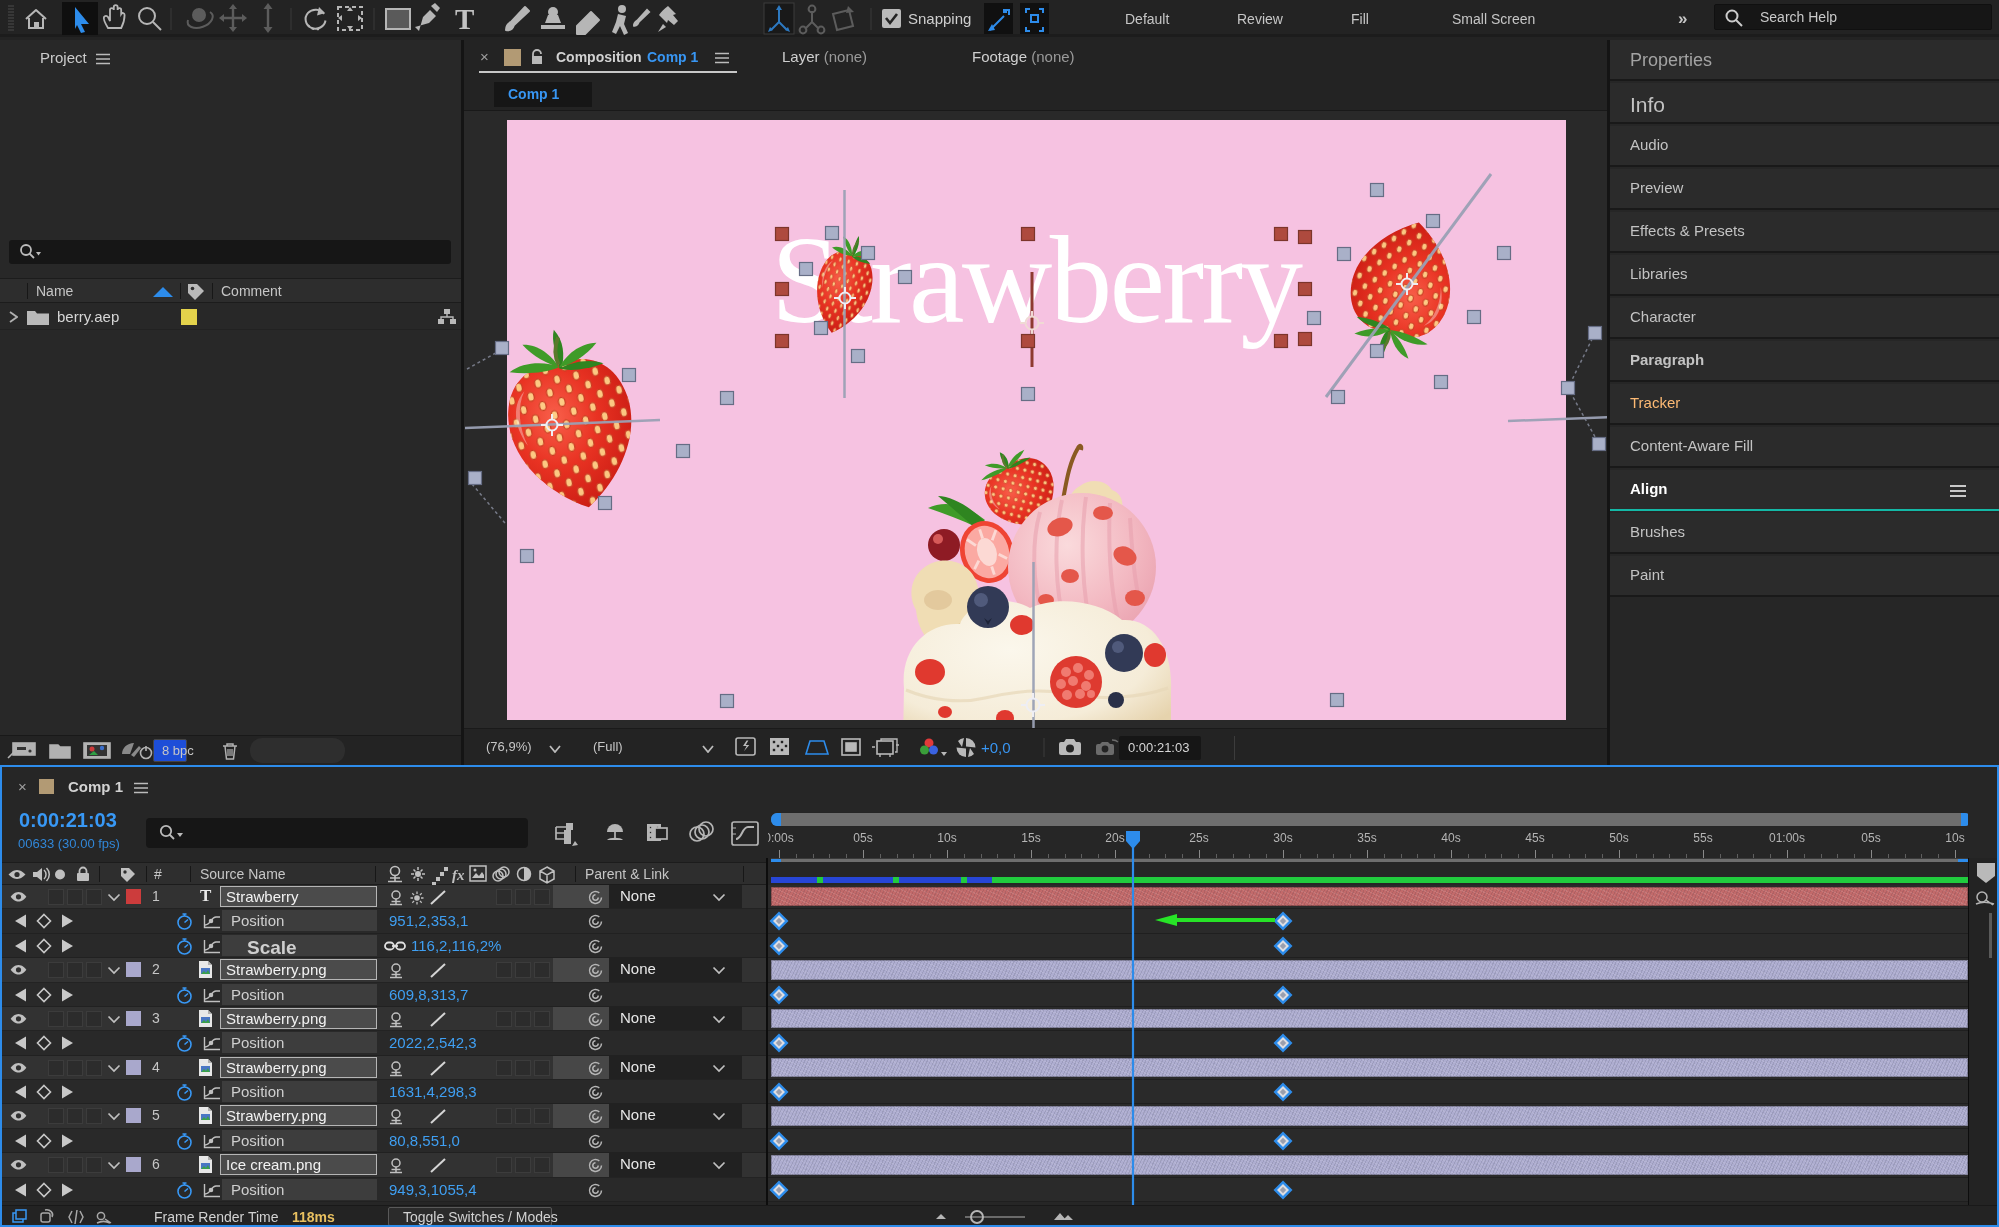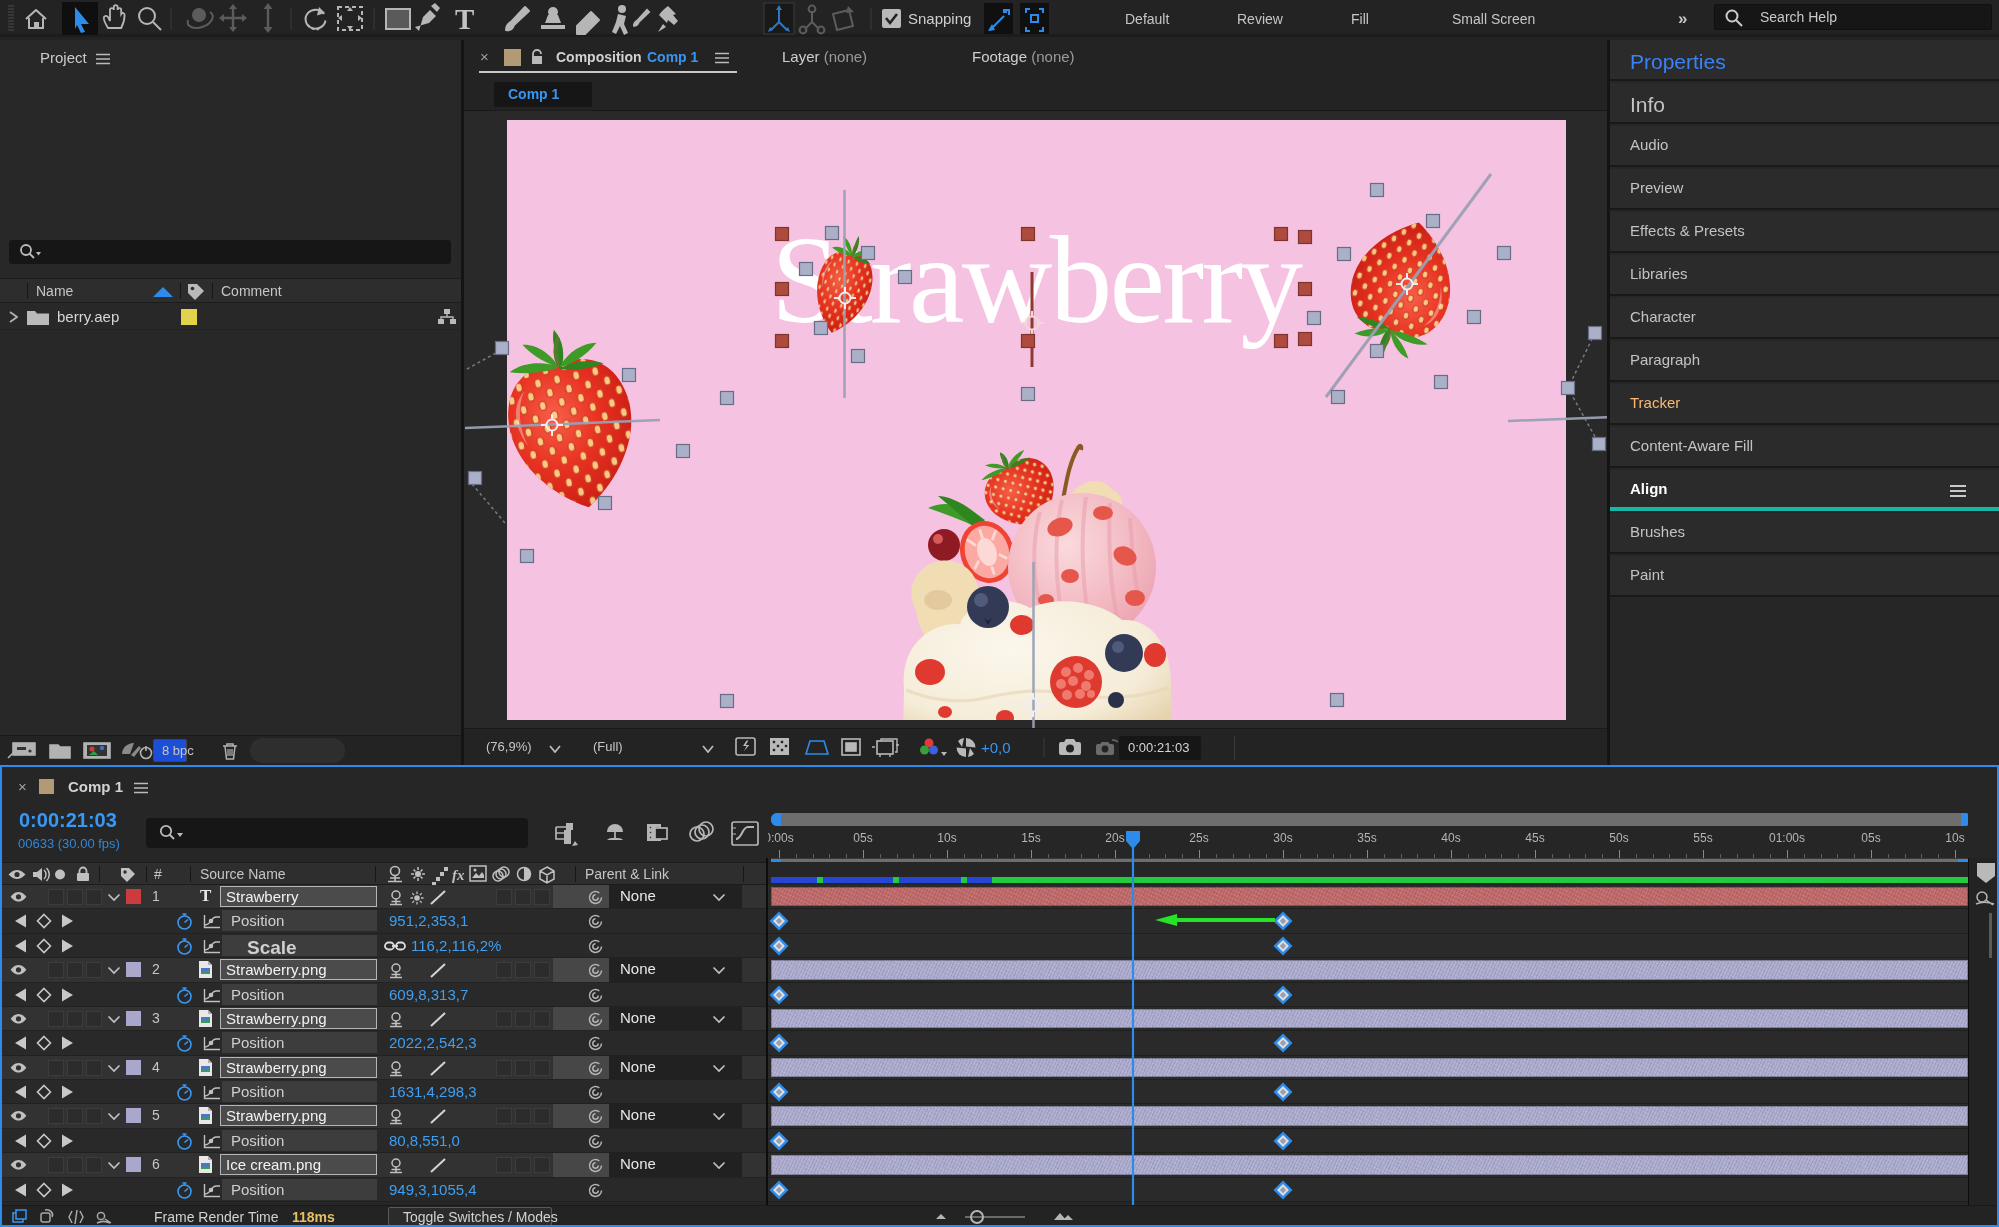--- a/index.html
+++ b/index.html
@@ -545,50 +545,50 @@
         <span class="abs txt" style="left:9px;top:4px;color:#d6d6d6;">0:00:21:03</span>
       </div>
       <div class="abs sep" style="left:770px;top:7px;width:1px;height:24px;background:#3c3c3c;"></div>
     </div>
   </div>
   <div class="abs sep" style="left:1607px;top:40px;width:3px;height:725px;background:#141414;"></div>
 
   <div class="abs" id="rightpanel" style="left:1610px;top:40px;width:389px;height:725px;background:#262626;">
     <div id="rp-rows">
         <div class="abs" style="left:0;top:0px;width:389px;height:41px;background:#2b2b2b;border-bottom:2px solid #191919;">
-          <span class="abs" style="left:20px;top:10px;font-size:21px;color:#3b82f6;white-space:nowrap;">Properties</span>
+          <span class="abs" style="left:20px;top:10px;font-size:18px;color:#a3a3a3;white-space:nowrap;">Properties</span>
         </div>
         <div class="abs" style="left:0;top:43px;width:389px;height:41px;background:#2b2b2b;border-bottom:2px solid #191919;">
           <span class="abs" style="left:20px;top:10px;font-size:21px;color:#c3c3c3;white-space:nowrap;">Info</span>
         </div>
         <div class="abs" style="left:0;top:86px;width:389px;height:41px;background:#2b2b2b;border-bottom:2px solid #191919;">
           <span class="abs" style="left:20px;top:10px;font-size:15px;color:#c3c3c3;white-space:nowrap;">Audio</span>
         </div>
         <div class="abs" style="left:0;top:129px;width:389px;height:41px;background:#2b2b2b;border-bottom:2px solid #191919;">
           <span class="abs" style="left:20px;top:10px;font-size:15px;color:#c3c3c3;white-space:nowrap;">Preview</span>
         </div>
         <div class="abs" style="left:0;top:172px;width:389px;height:41px;background:#2b2b2b;border-bottom:2px solid #191919;">
           <span class="abs" style="left:20px;top:10px;font-size:15px;color:#c3c3c3;white-space:nowrap;">Effects &amp; Presets</span>
         </div>
         <div class="abs" style="left:0;top:215px;width:389px;height:41px;background:#2b2b2b;border-bottom:2px solid #191919;">
           <span class="abs" style="left:20px;top:10px;font-size:15px;color:#c3c3c3;white-space:nowrap;">Libraries</span>
         </div>
         <div class="abs" style="left:0;top:258px;width:389px;height:41px;background:#2b2b2b;border-bottom:2px solid #191919;">
           <span class="abs" style="left:20px;top:10px;font-size:15px;color:#c3c3c3;white-space:nowrap;">Character</span>
         </div>
-        <div class="abs" style="left:0;top:301px;width:389px;height:41px;background:#2b2b2b;border-bottom:2px solid #191919;">
+        <div class="abs" style="left:0;top:301px;width:389px;height:41px;background:#2b2b2b;border-bottom:2px solid #191919;font-weight:bold;">
           <span class="abs" style="left:20px;top:10px;font-size:15px;color:#c3c3c3;white-space:nowrap;">Paragraph</span>
         </div>
         <div class="abs" style="left:0;top:344px;width:389px;height:41px;background:#2b2b2b;border-bottom:2px solid #191919;">
           <span class="abs" style="left:20px;top:10px;font-size:15px;color:#fdba74;white-space:nowrap;">Tracker</span>
         </div>
         <div class="abs" style="left:0;top:387px;width:389px;height:41px;background:#2b2b2b;border-bottom:2px solid #191919;">
           <span class="abs" style="left:20px;top:10px;font-size:15px;color:#c3c3c3;white-space:nowrap;">Content-Aware Fill</span>
         </div>
-        <div class="abs" style="left:0;top:430px;width:389px;height:41px;background:#2b2b2b;border-bottom:4px solid #14b8a6;padding-left:42px;">
+        <div class="abs" style="left:0;top:430px;width:389px;height:41px;background:#2b2b2b;border-bottom:2px solid #14b8a6;padding-left:42px;">
           <span class="abs" style="left:20px;top:10px;font-size:15px;color:#ffffff;font-weight:bold;white-space:nowrap;">Align</span>
         </div>
         <div class="abs" style="left:0;top:473px;width:389px;height:41px;background:#2b2b2b;border-bottom:2px solid #191919;">
           <span class="abs" style="left:20px;top:10px;font-size:15px;color:#c3c3c3;white-space:nowrap;">Brushes</span>
         </div>
         <div class="abs" style="left:0;top:516px;width:389px;height:41px;background:#2b2b2b;border-bottom:2px solid #191919;">
           <span class="abs" style="left:20px;top:10px;font-size:15px;color:#c3c3c3;white-space:nowrap;">Paint</span>
         </div>
       </div>
     <svg class="abs" style="left:338px;top:443px" width="20" height="16" viewBox="0 0 20 16">

